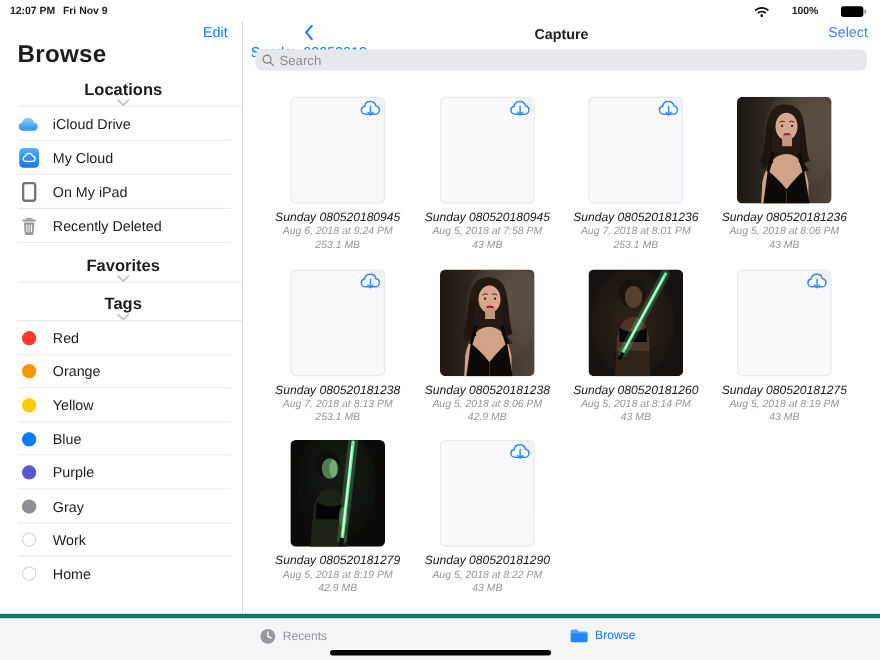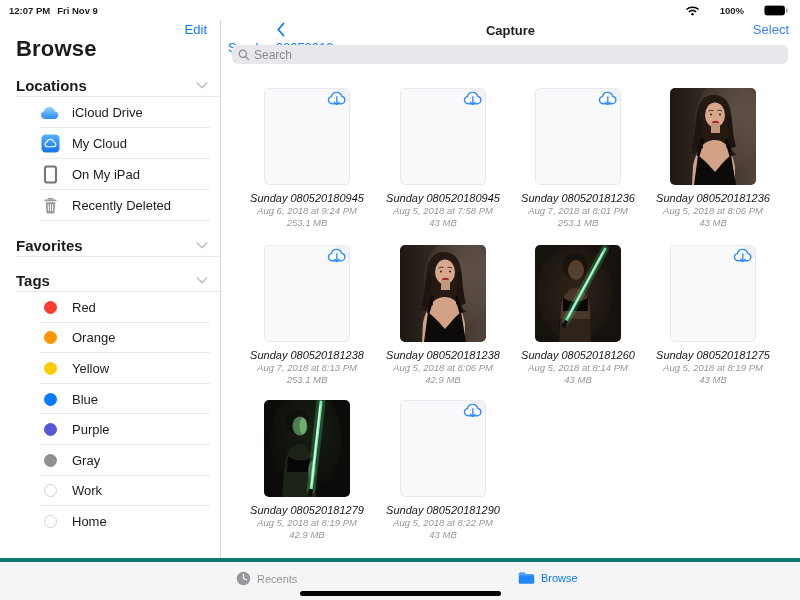--- a/index.html
+++ b/index.html
@@ -18,24 +18,24 @@
   .status-left { display:flex; gap:7px; }
   .status-right { display:flex; align-items:center; gap:20px; font-weight:700; }
 
   
   .sidebar { position:absolute; top:20px; left:0; width:221px; height:538px;
     background:#fff; border-right:1px solid #d8d8dc; overflow:hidden; }
   .edit-btn { position:absolute; top:2px; right:13px; color:#0a7aff; font-size:13px; cursor:pointer; }
   .sidebar-title { position:absolute; top:16px; left:16px; font-size:22px; font-weight:700; letter-spacing:.2px; }
   .section-header { position:absolute; left:0; right:0; height:24px; padding:0 12px 0 16px;
     display:flex; align-items:center; justify-content:space-between;
-    font-size:15px; font-weight:700; }
+    font-size:15px; font-weight:700;flex-direction:column; }
   .section-header .chev { color:#c2c2c7; }
   .hairline { position:absolute; left:16px; right:0; bottom:0; height:1px; background:#e9e9ed; }
-  .side-list { position:absolute; left:0; right:10px;margin-left:24px; }
+  .side-list { position:absolute; left:0; right:10px; }
   .side-row { position:relative; height:31px; display:flex; align-items:center; gap:12px;
     padding-left:16px; font-size:13px; color:#1c1c1e; cursor:pointer; }
   .side-row .row-icon { width:20px; display:flex; justify-content:center; }
   .tag-row { height:30.6px; }
   .tag-dot { width:13px; height:13px; border-radius:50%; border:1.5px solid #d4d4d9; background:transparent; }
 
   
   .main { position:absolute; top:20px; left:221px; width:579px; height:538px; background:#fff; overflow:hidden; }
   .nav { position:absolute; top:0; left:0; right:0; height:24px; }
   .back-btn { position:absolute; left:7px; top:2px; display:flex; align-items:center; gap:3px;

